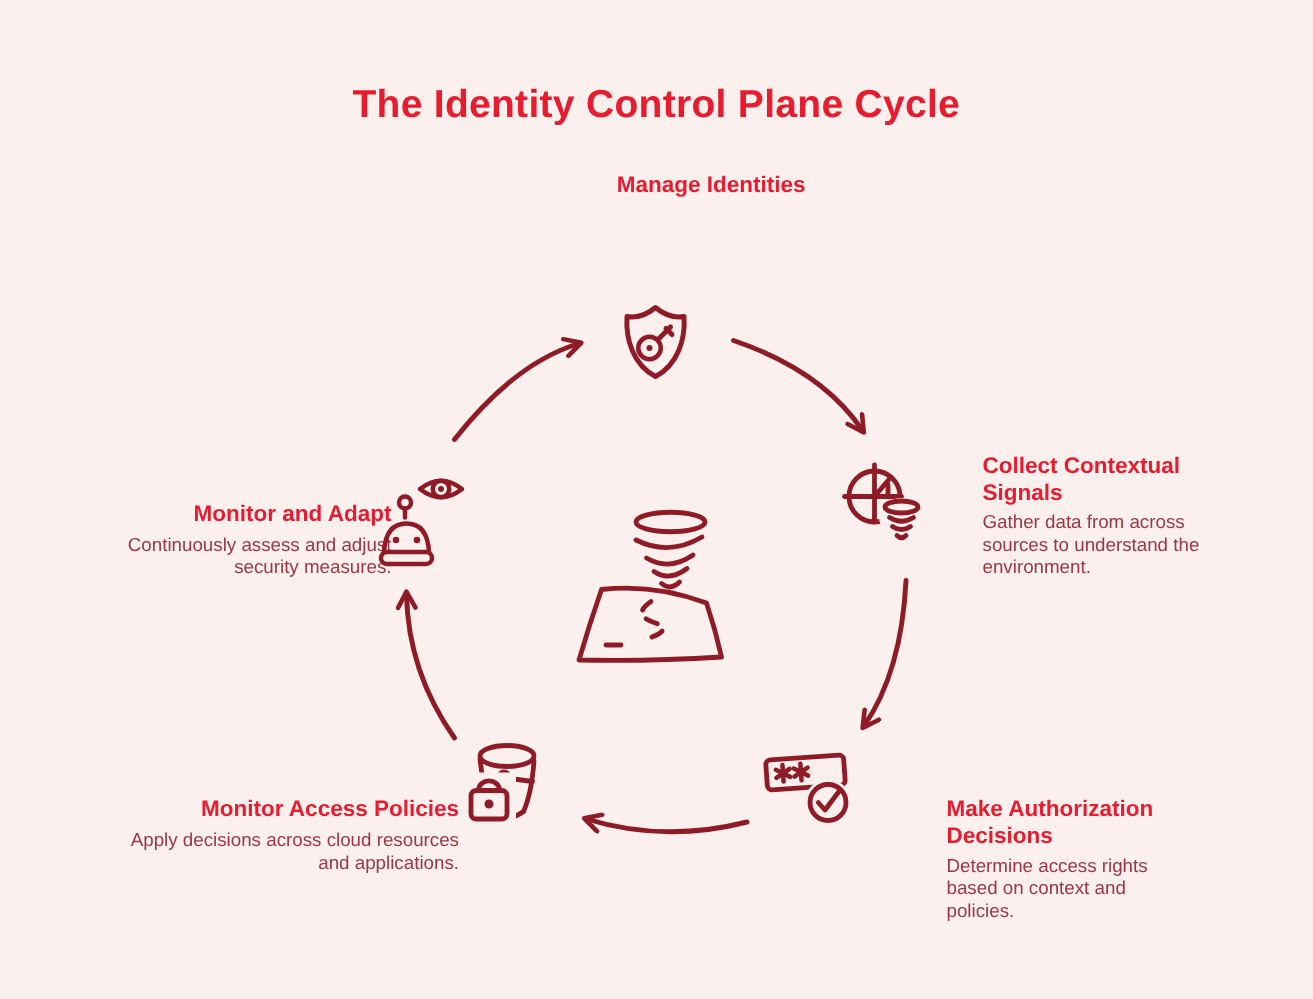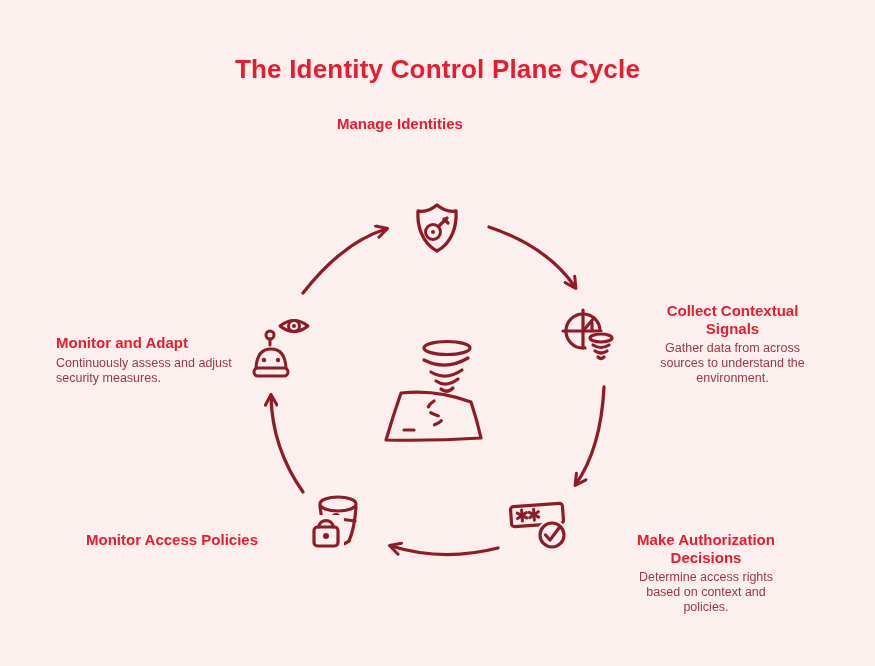--- a/index.html
+++ b/index.html
@@ -26,22 +26,22 @@
   .stage h3{
     margin:0 0 4px 0;
     font-size:15px;font-weight:bold;color:var(--heading);
     line-height:1.18;
   }
   .stage p{
     margin:0;
     font-size:12.5px;color:var(--body);
     line-height:1.2;
   }
-  .center-text{text-align:left;}
-  .left-text{text-align:center;}
+  .center-text{text-align:right;}
+  .left-text{text-align:left;}
   .icon{position:absolute;}
   svg{display:block;overflow:visible;}
   .arrows{position:absolute;left:0;top:0;}
 </style>
 </head>
 <body>
 
 <div class="canvas">
 
   <div class="title">The Identity Control Plane Cycle</div>
@@ -124,20 +124,21 @@
         </g>
       </g>
       <circle cx="47" cy="41" r="15.5" fill="#fcf0ef" stroke="none"></circle>
       <circle cx="47" cy="41" r="12"></circle>
       <path d="M40.5,41 L45,46 L54,34"></path>
     </svg>
   </div>
 
   <div class="stage center-text" style="left:86px;top:531px;width:220px;">
     <h3>Monitor Access Policies</h3>
+    <p>Apply decisions across cloud resources and applications.</p>
   </div>
   <div class="icon" style="left:303px;top:486px;">
     <svg width="70" height="80" viewBox="0 0 70 80" fill="none" stroke="#8e1b26" stroke-width="3.2" stroke-linecap="round" stroke-linejoin="round">
       <ellipse cx="35" cy="18" rx="18" ry="7"></ellipse>
       <path d="M17,20 C18,29 19,36 21,40"></path>
       <path d="M53,21 C52,35 50,46 46,55"></path>
       <path d="M29,58 Q38,61 46,55"></path>
       <circle cx="33" cy="32" r="3.5" stroke-width="3"></circle>
       <path d="M37,33 L52,35"></path>
       <rect x="5" y="29" width="36" height="34" fill="#fcf0ef" stroke="none"></rect>

